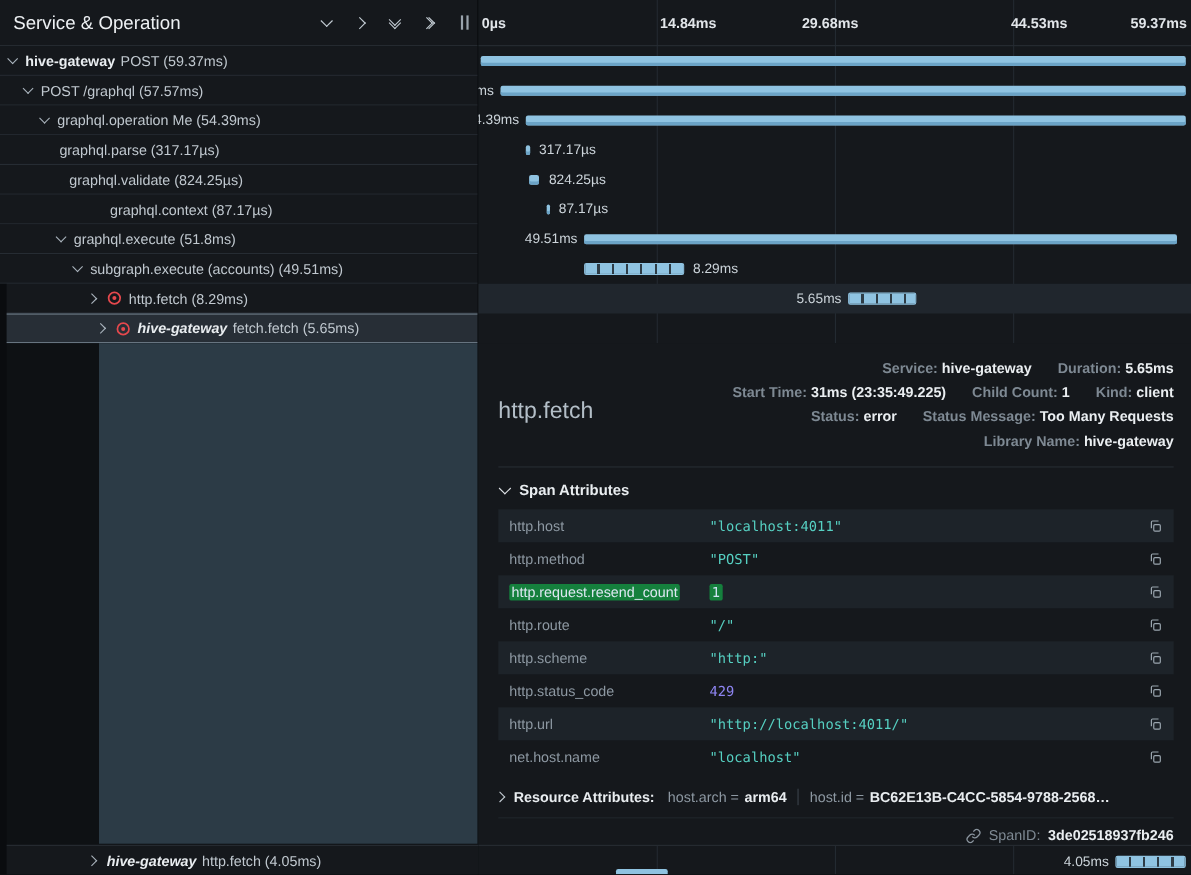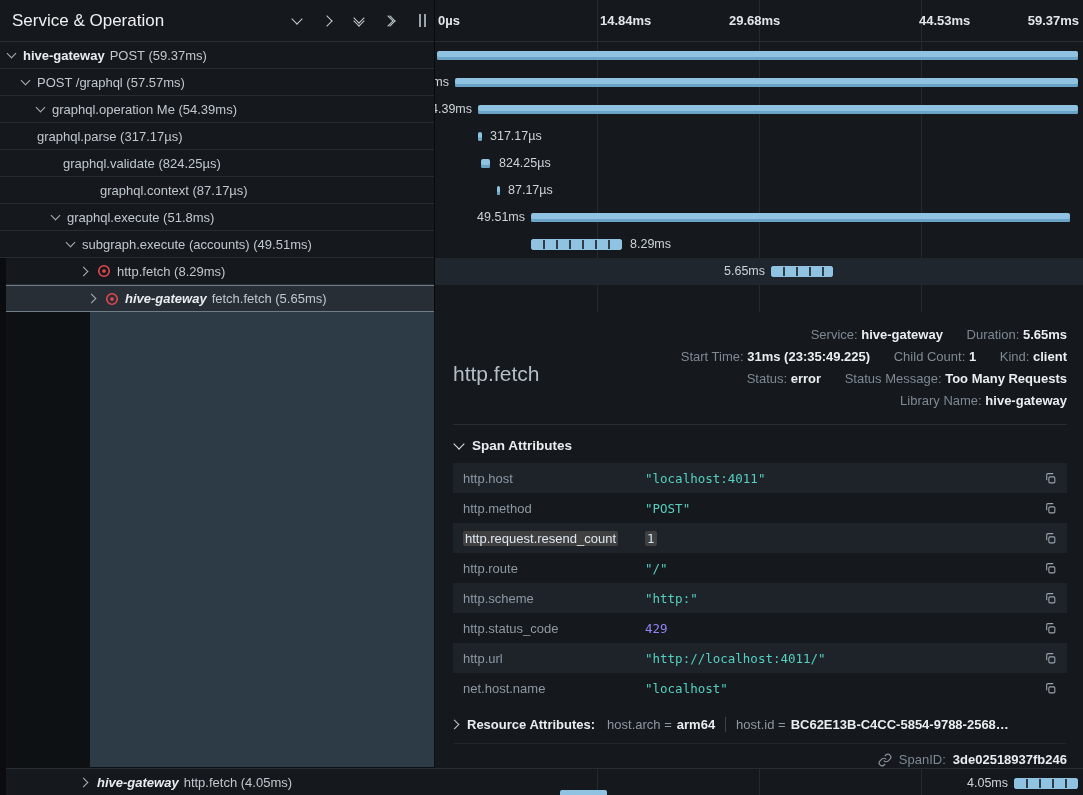--- a/index.html
+++ b/index.html
@@ -46,33 +46,33 @@
   .bar.tiny{box-shadow:inset 0 -3px 0 #6ba3c6;}
   .blab{position:absolute;top:6px;font-size:12.5px;color:#ccd4da;white-space:nowrap;}
   .btrow{position:absolute;left:0;bottom:0;right:0;height:27px;border-top:1px solid #272d33;box-sizing:border-box;overflow:hidden;}
   .btrow .gl{position:absolute;top:0;bottom:0;width:1px;background:#232a31;}
   .frag{position:absolute;left:125px;bottom:0;width:47px;height:5px;background:#8fc3e1;border-radius:2px 2px 0 0;}
   
   .detail{position:absolute;left:0;top:312px;width:648px;height:456px;background:#15181c;box-sizing:border-box;padding:12px 16px 0 18px;}
   .dhead{display:flex;align-items:center;gap:12px;}
   .dtitle{font-size:21px;color:#b3bec7;padding-top:12px;}
   .dmeta{margin-left:auto;text-align:right;font-size:13px;line-height:22px;white-space:nowrap;}
-  .mk{color:#7e8993;}
+  .mk{color:#7e8993;font-weight:bold;}
   .mv{color:#eaeef1;font-weight:700;}
   .mpair{margin-left:20px;}
   .ddiv{height:1px;background:#272d33;margin-top:12px;}
   .sahead{display:flex;align-items:center;gap:9px;margin:13px 0 10px 2px;font-size:13.5px;font-weight:700;color:#e9edf0;cursor:pointer;}
   .sahead .chev{border-color:#dfe3e7;}
   .atable{}
   .arow{display:flex;align-items:center;height:30px;padding:0 10px;box-sizing:border-box;}
   .arow:nth-child(odd){background:#1d2329;}
   .akey{flex:0 0 182px;color:#8d98a2;white-space:nowrap;}
   .aval{font-family:"DejaVu Sans Mono",monospace;font-size:12.5px;color:#56d0c2;white-space:nowrap;}
   .aval.num{color:#8e85f2;}
-  .hl{background:#404040;border-radius:2px;padding:0 2px;color:#dde7f2;}
+  .hl{background:#15803d;border-radius:2px;padding:0 2px;color:#dde7f2;}
   .hl.num{color:#cfe3f5;}
   .copy{margin-left:auto;display:flex;cursor:pointer;}
   .rline{display:flex;align-items:center;margin-top:14px;font-size:13px;white-space:nowrap;cursor:pointer;}
   .rline .tchev{width:14px;display:flex;}
   .rline .tchev .chev{border-color:#c3ccd3;width:6px;height:6px;}
   .rtitle{font-weight:700;color:#e9edf0;margin-right:12px;}
   .rk{color:#8d98a2;margin-right:5px;}
   .rv{color:#e9edf0;font-weight:700;}
   .rsep{width:1px;height:15px;background:#3a424a;margin:0 10px;}
   .sid{display:flex;justify-content:flex-end;align-items:center;gap:7px;margin-top:11px;padding:8px 0;border-top:1px solid #20262c;font-size:13px;}
@@ -122,21 +122,21 @@
           <span class="chev down"></span>
         </span>
       <span class="lbl">POST /graphql (57.57ms)</span>
     </div>
     <div class="trow" style="padding-left:37px">
       <span class="tchev">
           <span class="chev down"></span>
         </span>
       <span class="lbl">graphql.operation Me (54.39ms)</span>
     </div>
-    <div class="trow" style="padding-left:37px">
+    <div class="trow" style="padding-left:54px">
       <span class="lbl">graphql.parse (317.17µs)</span>
     </div>
     <div class="trow" style="padding-left:63px">
       <span class="lbl">graphql.validate (824.25µs)</span>
     </div>
     <div class="trow" style="padding-left:100px">
       <span class="lbl">graphql.context (87.17µs)</span>
     </div>
     <div class="trow" style="padding-left:52px">
       <span class="tchev">

